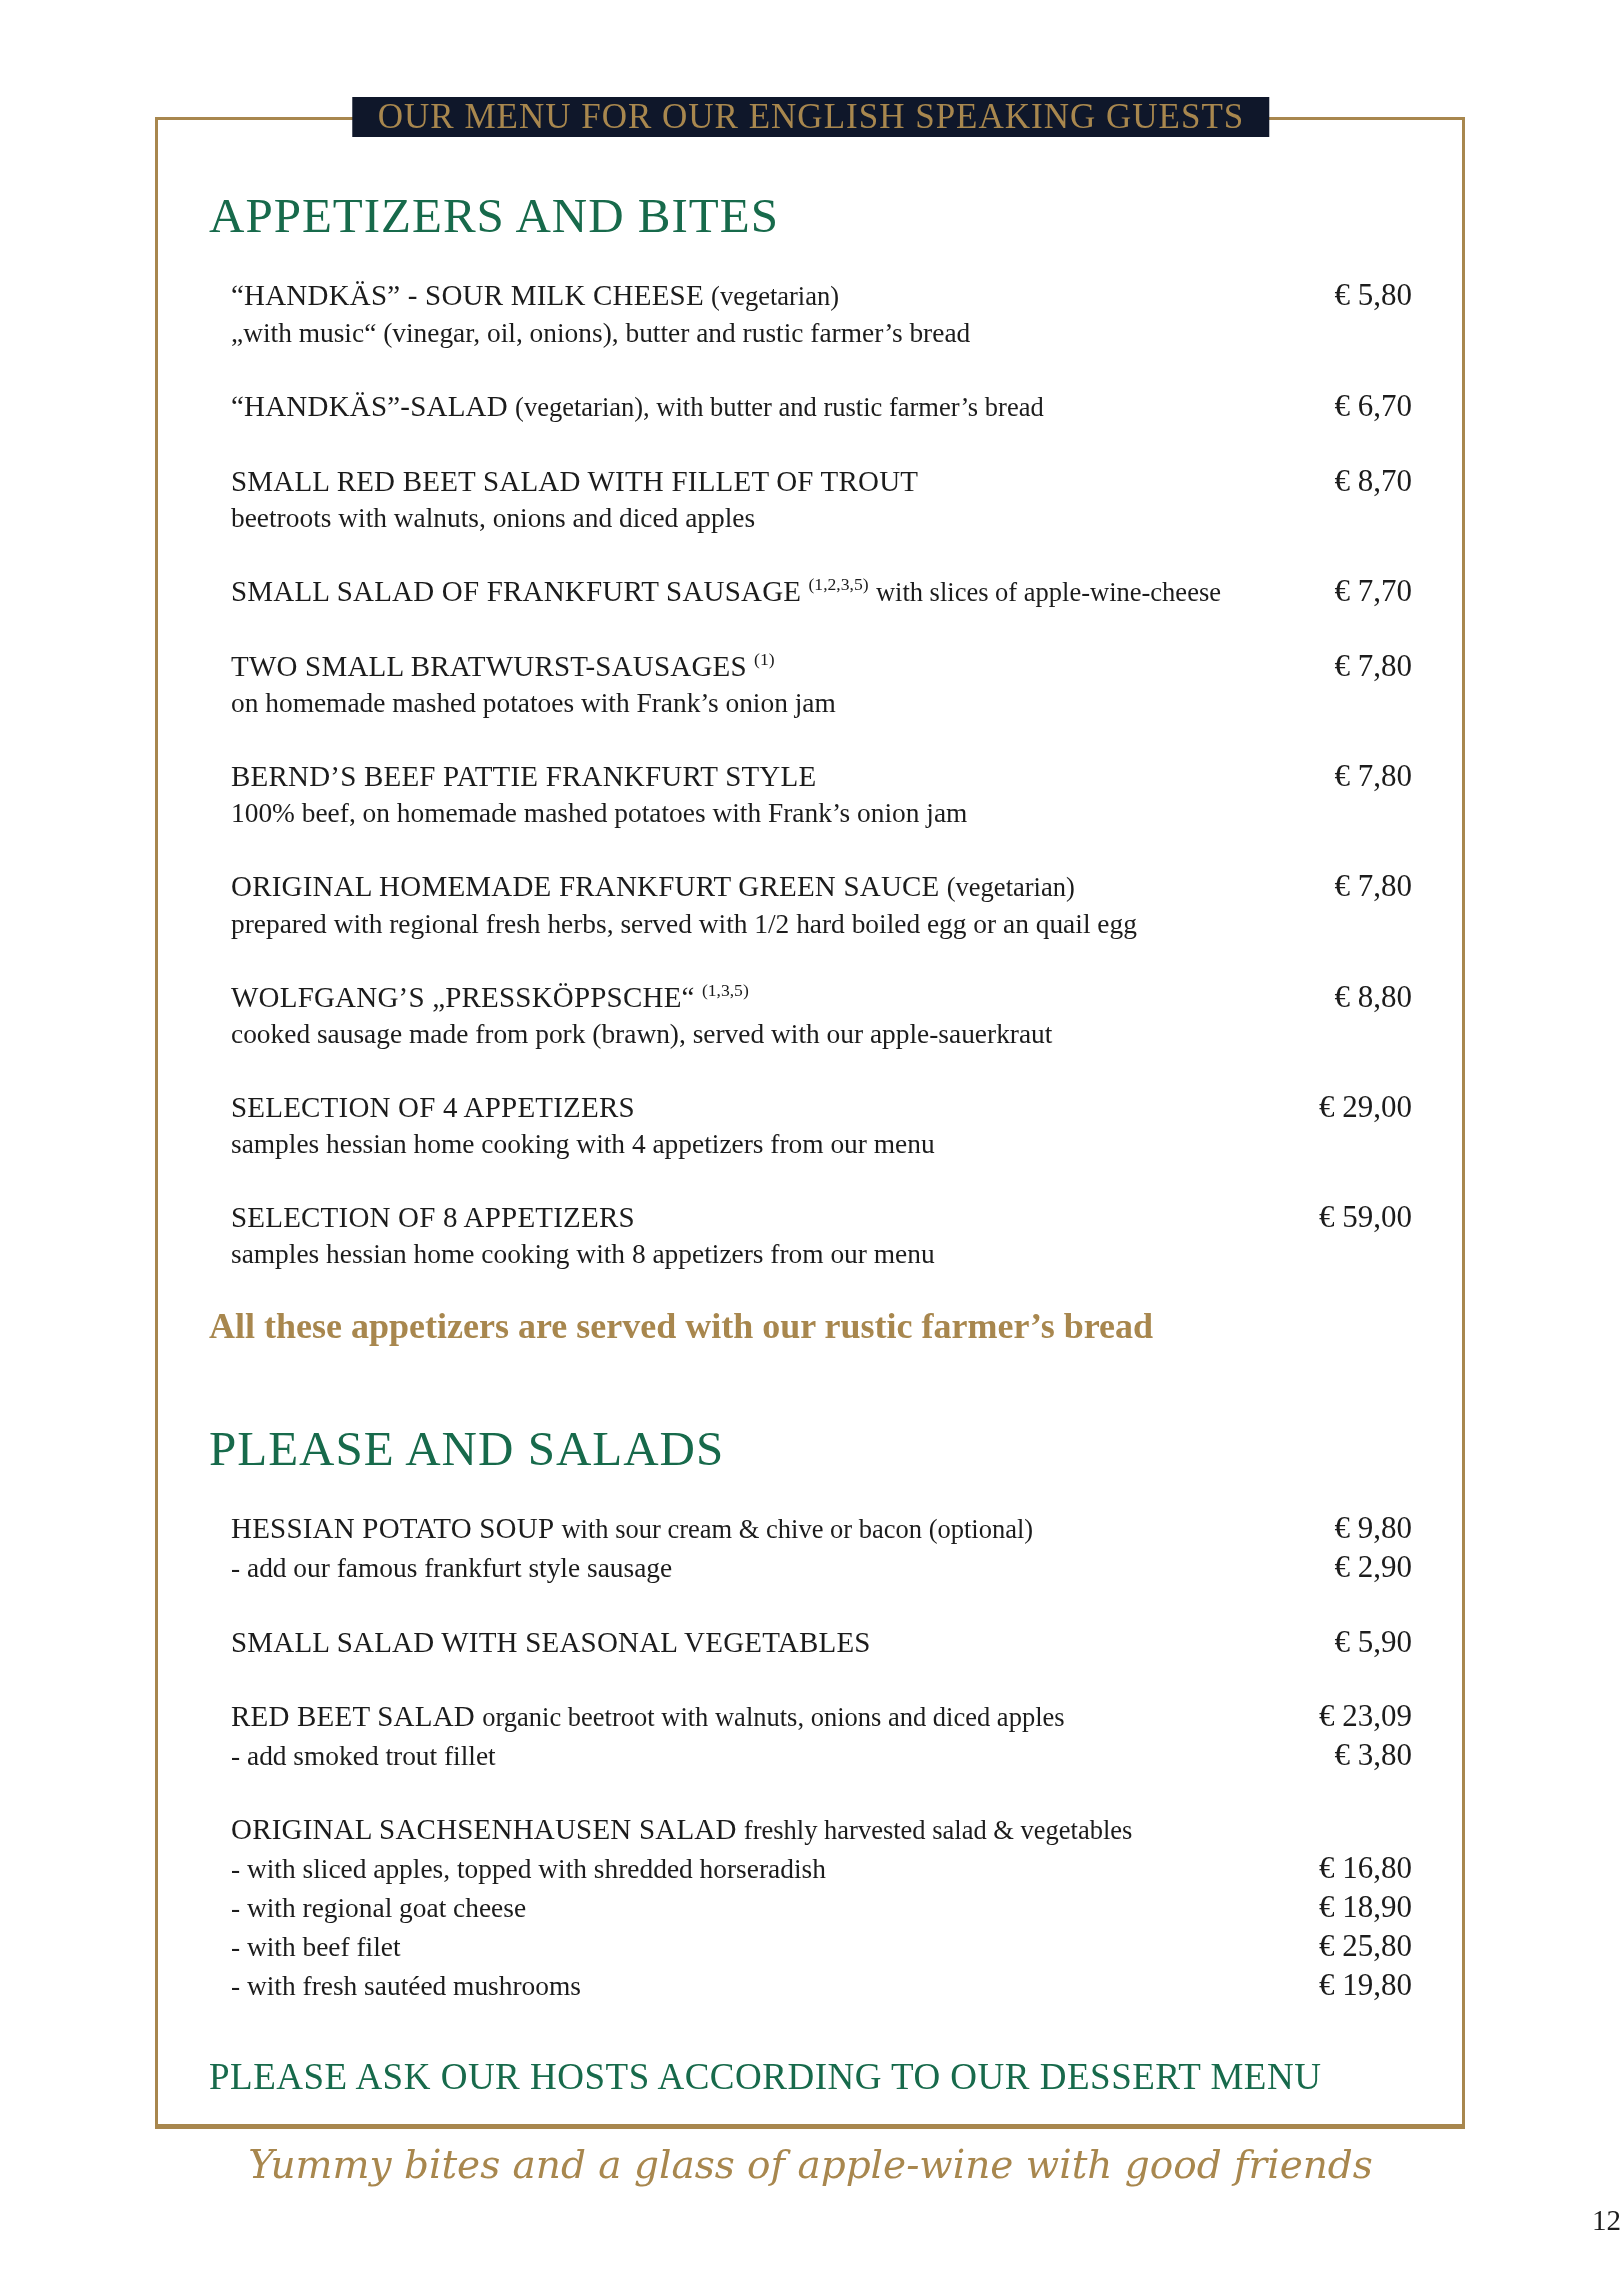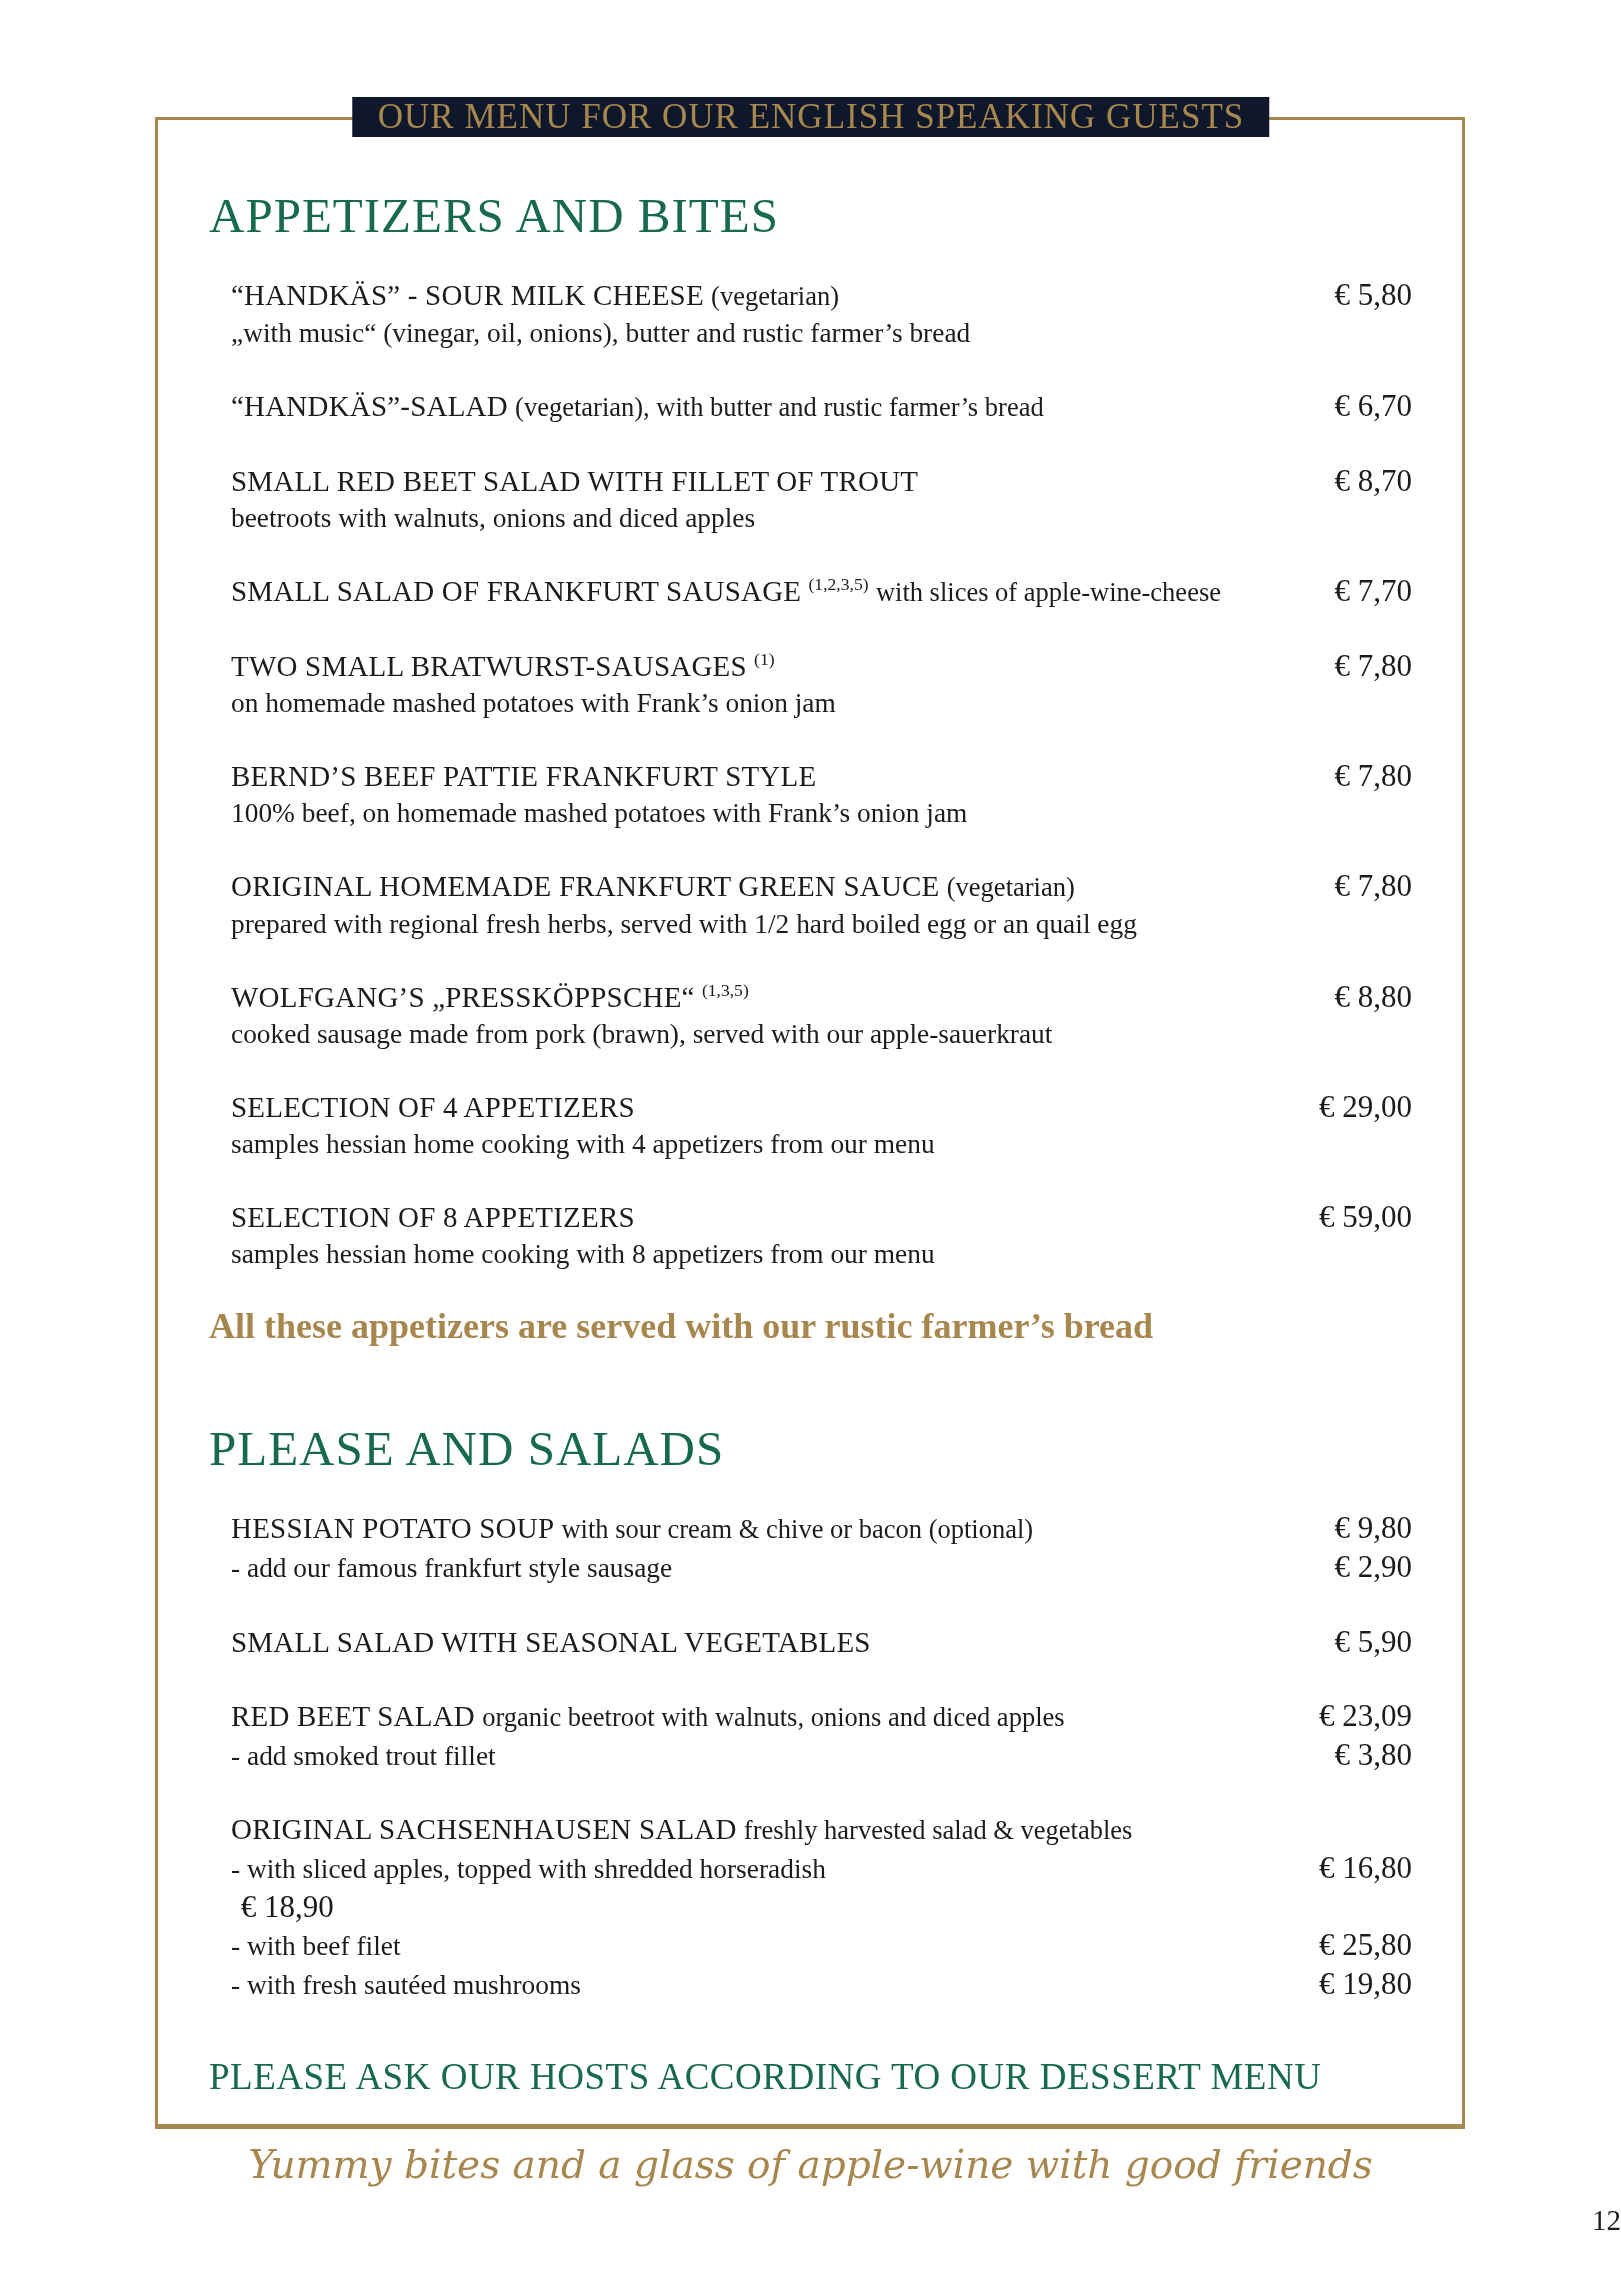--- a/index.html
+++ b/index.html
@@ -47,21 +47,21 @@
     display:flex;justify-content:space-between;align-items:baseline;
     font-size:29px;line-height:37px;
   }
   .item-main{flex:1 1 auto;padding-right:17.6px;}
   .item-name{letter-spacing:0.2px;}
   .item-sup{font-size:17.6px;line-height:0;}
   .item-inline{font-size:26.5px;}
   .item-price{font-size:31px;white-space:nowrap;padding-left:9.8px;}
   .item-desc{font-size:27.4px;line-height:36px;}
   .sub-line{
-    display:flex;justify-content:flex-start;align-items:baseline;
+    display:flex;justify-content:center;align-items:baseline;
     font-size:27.4px;line-height:38px;
   }
   .sub-text{flex:1 1 auto;padding-right:17.6px;}
   .section-note{
     color:var(--gold);
     font-weight:700;
     font-size:36px;line-height:37px;margin:0;
   }
   .footer-note{
     position:absolute;left:209px;top:2054px;
@@ -191,20 +191,21 @@
         </div>
         <div class="item-block">
           <div class="item-line">
             <span class="item-main"><span class="item-name">ORIGINAL SACHSENHAUSEN SALAD</span> <span class="item-inline">freshly harvested salad &amp; vegetables</span></span>
           </div>
           <div class="sub-line">
             <span class="sub-text">-  with sliced apples, topped with shredded horseradish</span>
             <span class="item-price">€ 16,80</span>
           </div>
           <div class="sub-line">
+            <span class="sub-text">-  with regional goat cheese</span>
             <span class="item-price">€ 18,90</span>
           </div>
           <div class="sub-line">
             <span class="sub-text">-  with beef filet</span>
             <span class="item-price">€ 25,80</span>
           </div>
           <div class="sub-line">
             <span class="sub-text">-  with fresh sautéed mushrooms</span>
             <span class="item-price">€ 19,80</span>
           </div>

